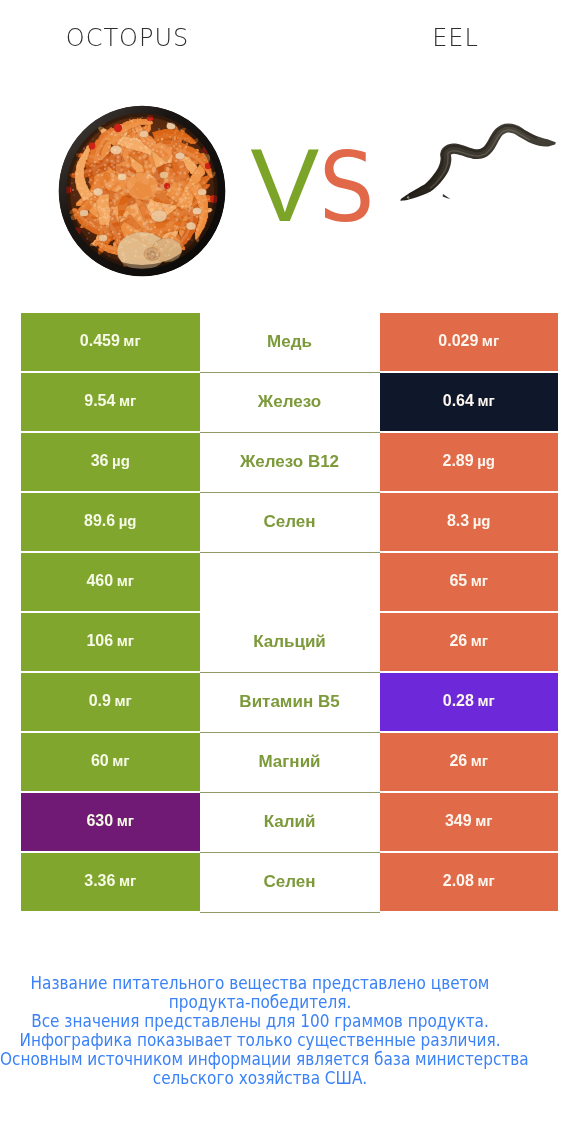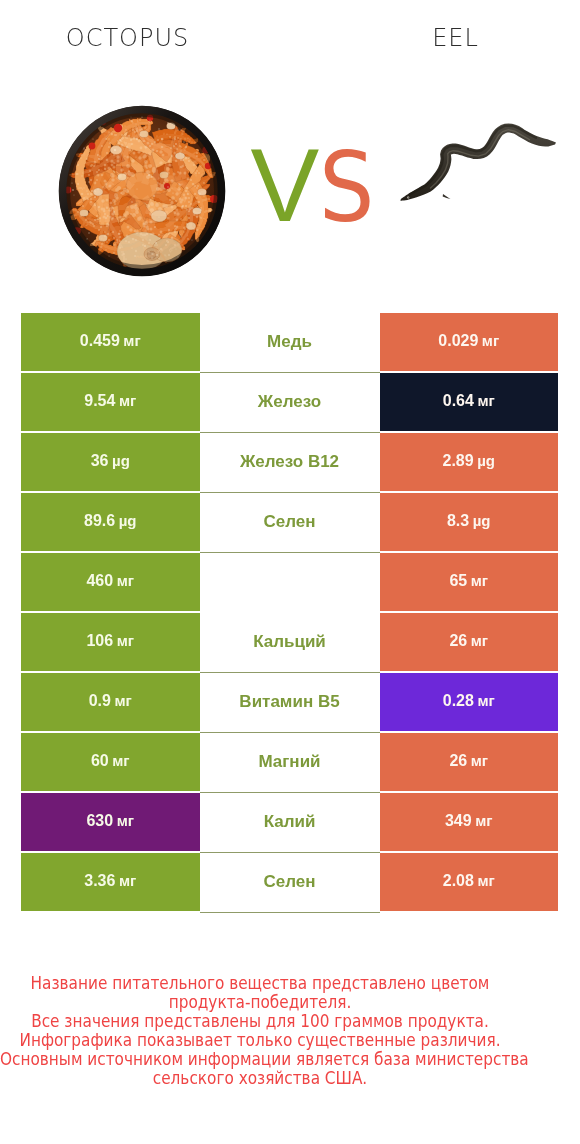--- a/index.html
+++ b/index.html
@@ -29,21 +29,21 @@
   .cell-left{left:0;width:178.5px;}
   .cell-mid{left:178.5px;width:180px;border-bottom:1px solid #919b6e;background:#ffffff;height:60px;}
   .cell-right{left:358.5px;width:178.5px;}
   .val{font-size:16px;font-weight:700;line-height:16px;color:#f6fae7;letter-spacing:0px;white-space:nowrap;
        font-family:"Liberation Sans",sans-serif;}
   .val .u{font-size:15px;font-weight:700;margin-left:3.5px;letter-spacing:0px;}
   .nut{font-size:17px;font-weight:700;line-height:17px;letter-spacing:0px;white-space:nowrap;
        font-family:"Liberation Sans",sans-serif;}
 
   .footer{position:absolute;left:0;top:973.5px;width:520px;text-align:center;
-          font-size:17px;line-height:19px;color:#ef4444;
+          font-size:17px;line-height:19px;color:#3b82f6;
           font-family:"DejaVu Sans Condensed","DejaVu Sans",sans-serif;}
   .footer div{white-space:nowrap;}
 </style>
 </head>
 <body>
 
 <div class="page">
 
  <div class="title" id="title-left">OCTOPUS</div>
  <div class="title" id="title-right">EEL</div>

